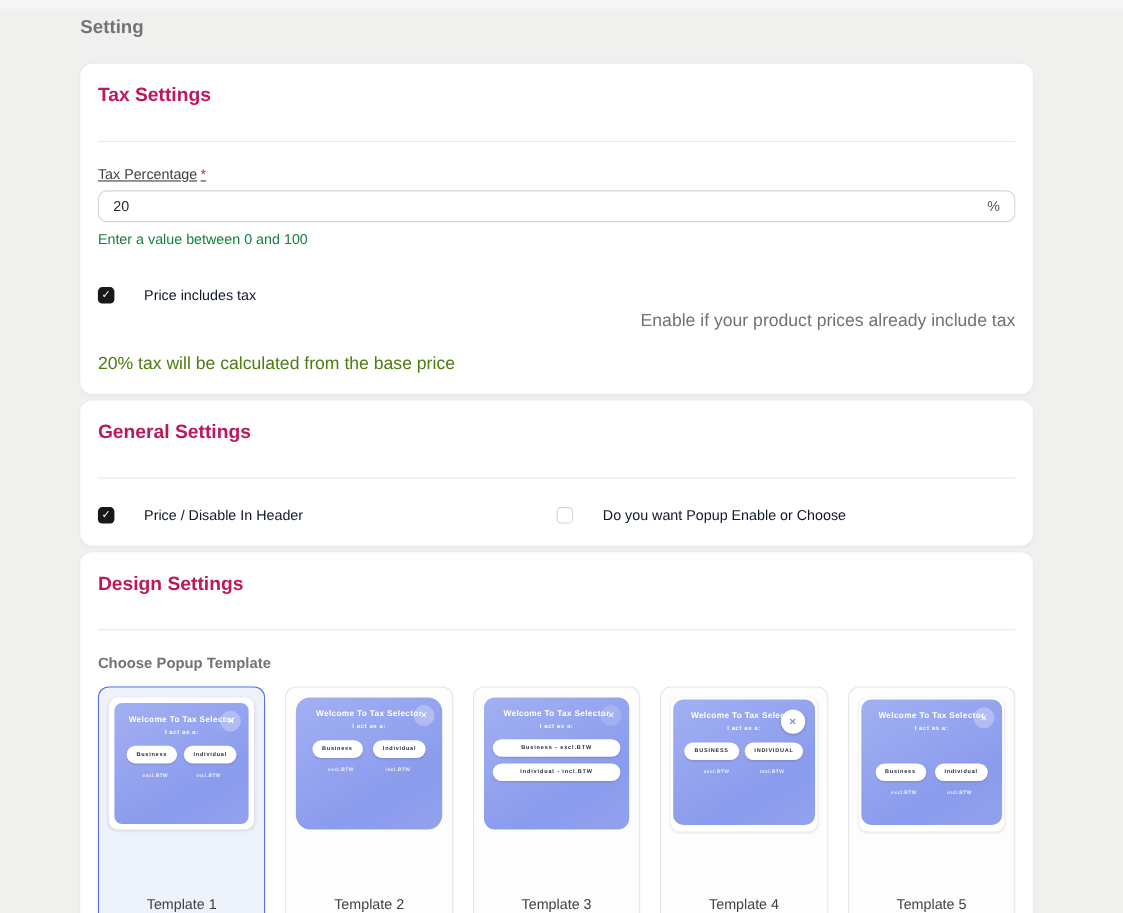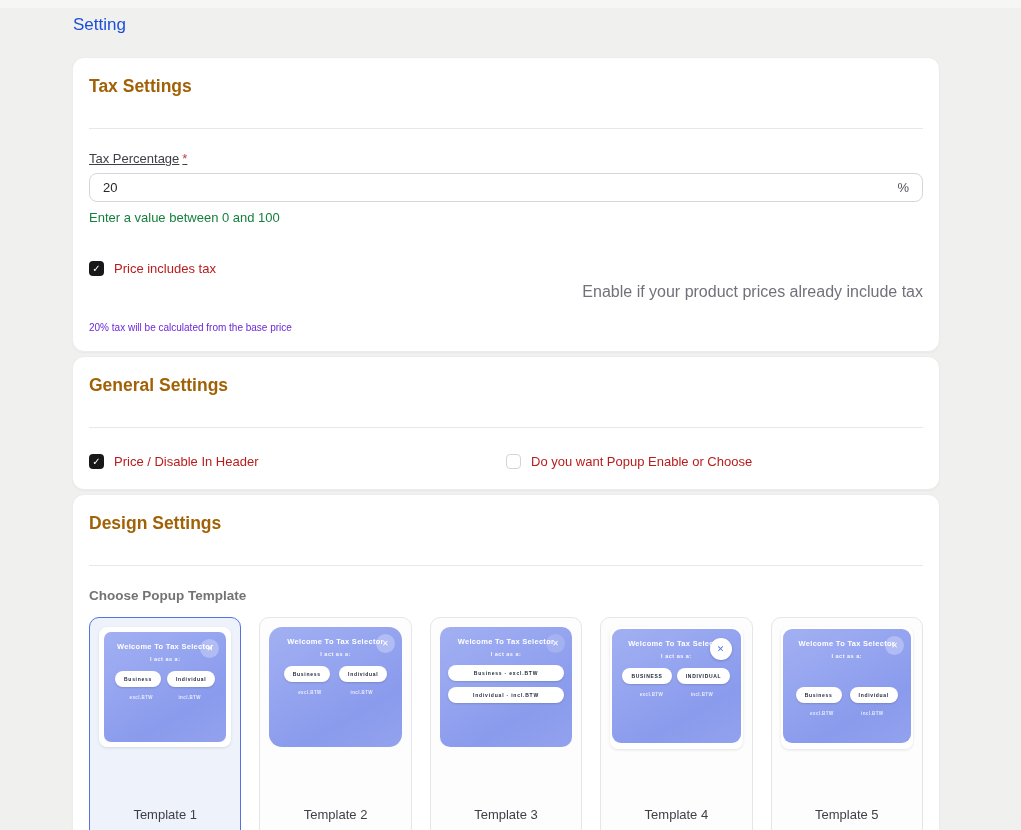--- a/index.html
+++ b/index.html
@@ -4,48 +4,48 @@
 <style>
   html,body{margin:0;padding:0;}
   body{
     width:1021px;height:830px;overflow:hidden;
     background:#f0f0ef;
     font-family:"Liberation Sans","DejaVu Sans",sans-serif;
     color:#27272a;
     position:relative;
   }
   .topstrip{height:8px;background:#f6f6f5;}
-  .page-title{margin:7px 0 0 73px;font-size:17px;font-weight:400;color:#1d4ed8;line-height:20px;}
+  .page-title{margin:7px 0 0 73px;font-size:17px;font-weight:700;color:#737373;line-height:20px;}
   .content{position:absolute;left:72px;top:57px;width:868px;}
   .card{
     background:#fff;border:1px solid #ececee;border-radius:12px;
     box-shadow:0 1px 2px rgba(0,0,0,0.04);
     padding:18px 16px;box-sizing:border-box;
   }
   .card + .card{margin-top:4px;}
-  .card h2{font-size:17.5px;font-weight:700;color:#a16207;margin:0;line-height:20px;}
+  .card h2{font-size:17.5px;font-weight:700;color:#be185d;margin:0;line-height:20px;}
   .divider{height:1px;background:#e8e8ea;margin-top:32px;}
   .field-label{margin-top:22px;font-size:13px;color:#3f3f46;text-decoration:underline;}
   .req{color:#c43c3c;margin-left:3px;}
   .input-wrap{margin-top:7px;position:relative;}
   .input-wrap input{
     width:100%;height:29px;border:1px solid #d6d6da;border-radius:8px;
     padding:0 36px 0 13px;font-size:13px;color:#27272a;background:#fff;
     box-sizing:border-box;outline:none;font-family:inherit;
   }
   .suffix{position:absolute;right:14px;top:7px;font-size:13px;color:#52525b;}
   .helper{margin-top:8px;font-size:13px;color:#15803d;}
   .cb-row{display:flex;gap:10px;align-items:center;}
   .mt36{margin-top:36px;}
   .checkbox{width:15px;height:15px;border-radius:4px;flex:none;box-sizing:border-box;cursor:pointer;}
   .checkbox.checked{background:#18181b;color:#fff;display:flex;align-items:center;justify-content:center;font-size:10px;line-height:1;}
   .checkbox.unchecked{background:#fff;border:1px solid #d4d4d8;}
-  .cb-label{font-size:13px;color:#b91c1c;}
+  .cb-label{font-size:13px;color:#0f172a;margin-left:17px;}
   .cb-helper{margin-top:7px;margin-left:25px;font-size:16px;color:#71717a;text-align:right;}
-  .note{margin-top:21px;font-size:10px;color:#6d28d9;}
+  .note{margin-top:21px;font-size:16px;color:#4d7c0f;}
   .row2{margin-top:26px;display:grid;grid-template-columns:1fr 1fr;padding-bottom:2px;}
   .choose{margin-top:22px;font-size:13.5px;font-weight:700;color:#737373;}
   .tpl-grid{margin-top:14px;display:grid;grid-template-columns:repeat(5,1fr);gap:18px;}
   .tpl-card{
     height:225px;border:1px solid #e6e6e9;border-radius:10px;background:#fdfdfd;
     padding:9px;box-sizing:border-box;display:flex;flex-direction:column;cursor:pointer;
   }
   .tpl-card.selected{border:1px solid #5472e4;background:#eef2fb;}
   .tpl-label{margin-top:auto;text-align:center;font-size:13px;color:#3f3f46;padding-bottom:10px;}
   .frame{background:#fff;border-radius:8px;padding:5px;box-shadow:0 1px 3px rgba(0,0,0,0.10);}

